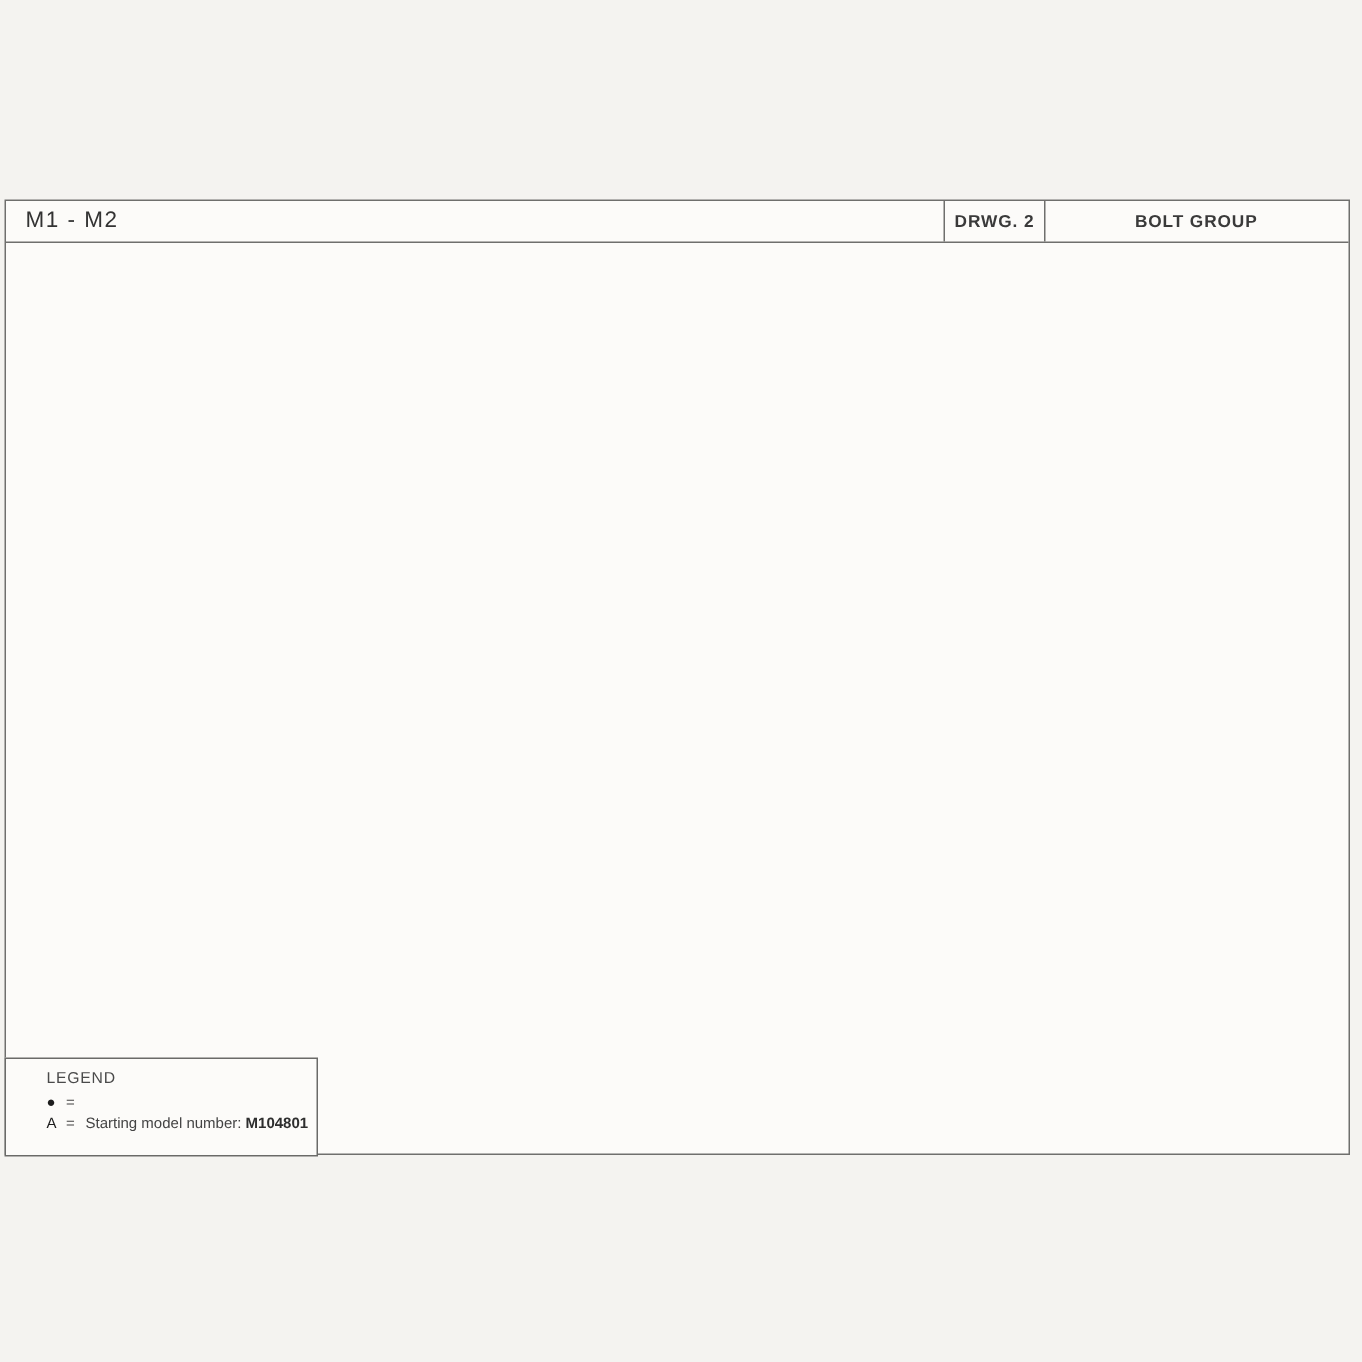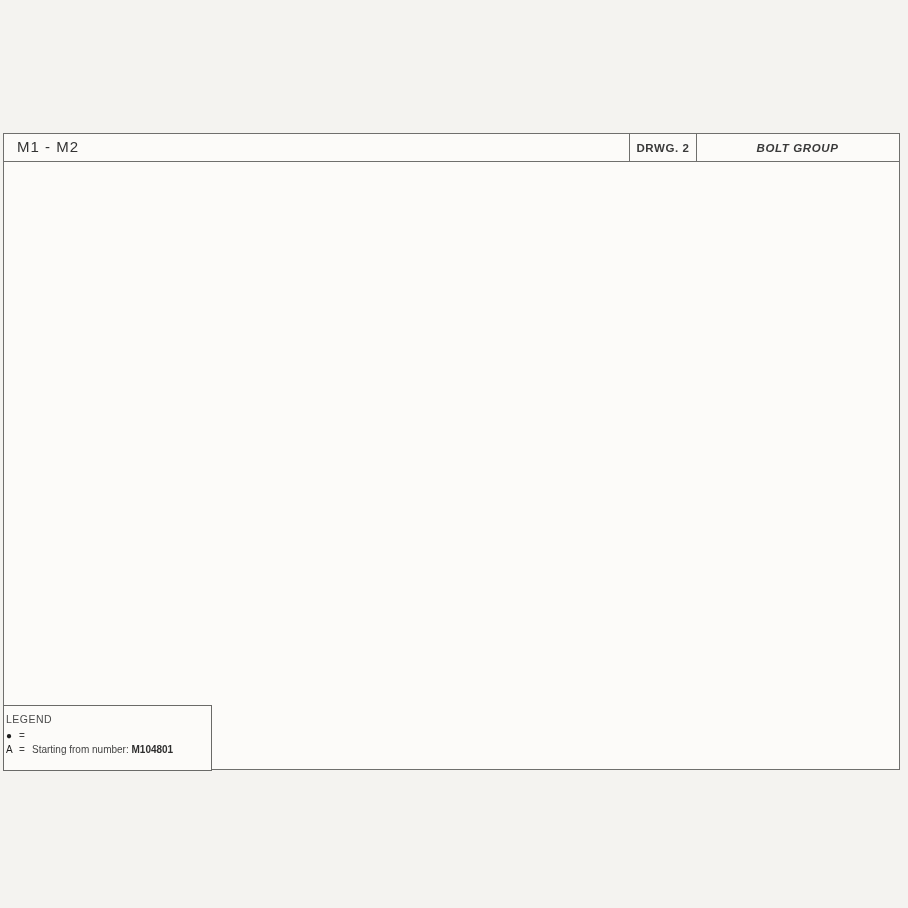--- a/index.html
+++ b/index.html
@@ -21,25 +21,25 @@
   .hdr-title{
     position:absolute;left:13px;top:4px;font-size:15px;font-weight:normal;
     letter-spacing:1px;color:#333;
   }
   .hdr-cell{
     position:absolute;top:0;height:100%;box-sizing:border-box;
     border-left:1.4px solid #6f6f6d;display:flex;align-items:center;justify-content:center;
     font-size:11.5px;font-weight:bold;letter-spacing:0.6px;color:#3a3a3a;
   }
   .hdr-cell.drwg{left:625px;width:67px;}
-  .hdr-cell.group{left:692px;width:202px;font-style:italic;}
+  .hdr-cell.group{left:692px;width:202px;}
   .legend{
     position:absolute;left:3px;top:705px;width:209px;height:66px;
     border:1.5px solid #6a6a68;background:#fcfbf9;box-sizing:border-box;
-    padding:7px 0 0 2px;
+    padding:7px 0 0 27px;
   }
   .legend-title{font-size:10.5px;letter-spacing:0.5px;color:#4a4a4a;margin-bottom:5px;}
   .legend-row{display:flex;align-items:baseline;font-size:10px;color:#444;margin-bottom:3px;}
   .legend-row .sym{width:13px;font-size:10px;color:#1d1d1d;}
   .legend-row .eq{width:13px;}
   .legend-row .txt b{font-weight:bold;color:#2e2e2e;}
   svg#diagram{position:absolute;left:0;top:0;}
   
   .part{fill:#fcfbf9;stroke:#4f4f4f;stroke-width:1.1;stroke-linejoin:round;}
   .part-line{fill:none;stroke:#4f4f4f;stroke-width:1;stroke-linejoin:round;}
@@ -324,15 +324,15 @@
 
 <div class="legend">
   <div class="legend-title">LEGEND</div>
   <div class="legend-row">
     <span class="sym">●</span>
     <span class="eq">=</span>
   </div>
   <div class="legend-row">
     <span class="sym">A</span>
     <span class="eq">=</span>
-    <span class="txt"><span>Starting from number: </span><b>M104801</b></span>
+    <span class="txt"><span>Starting model number: </span><b>M104801</b></span>
   </div>
 </div>
 
 </body></html>

